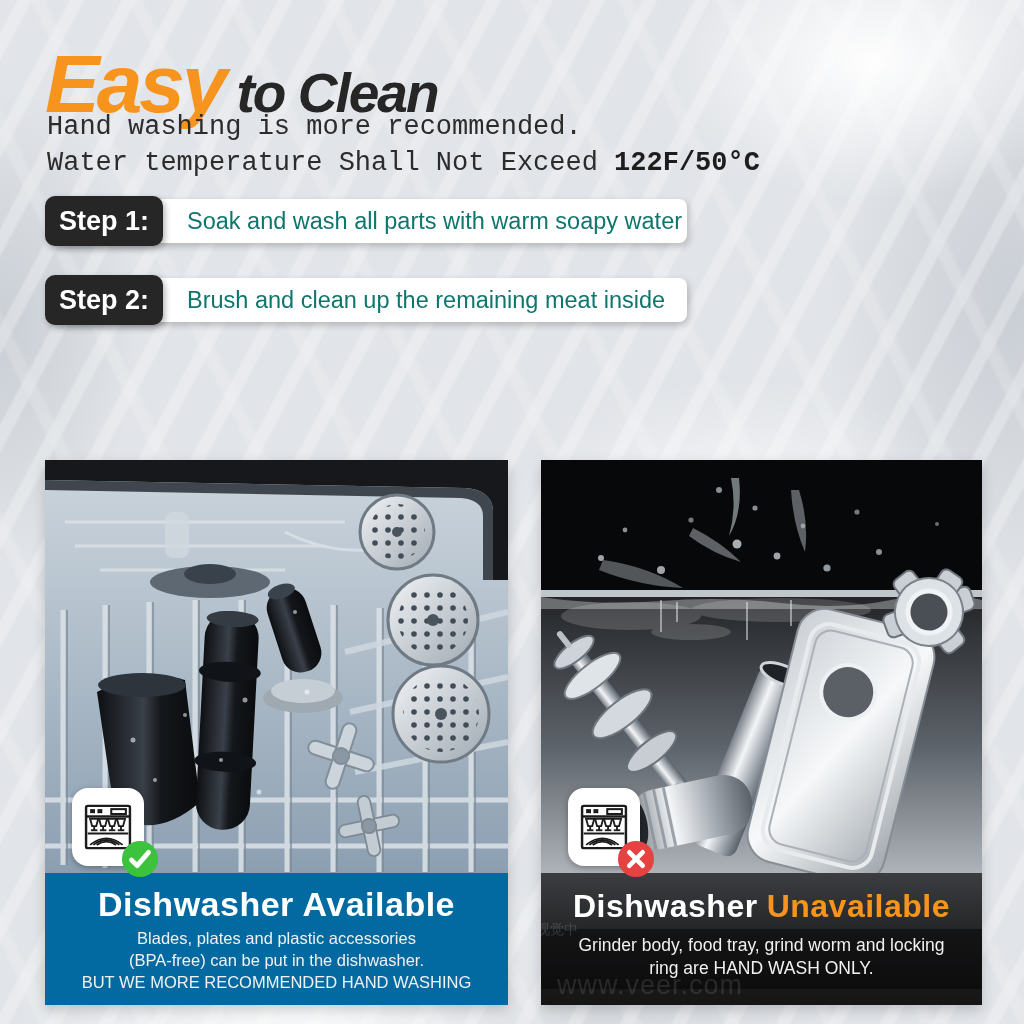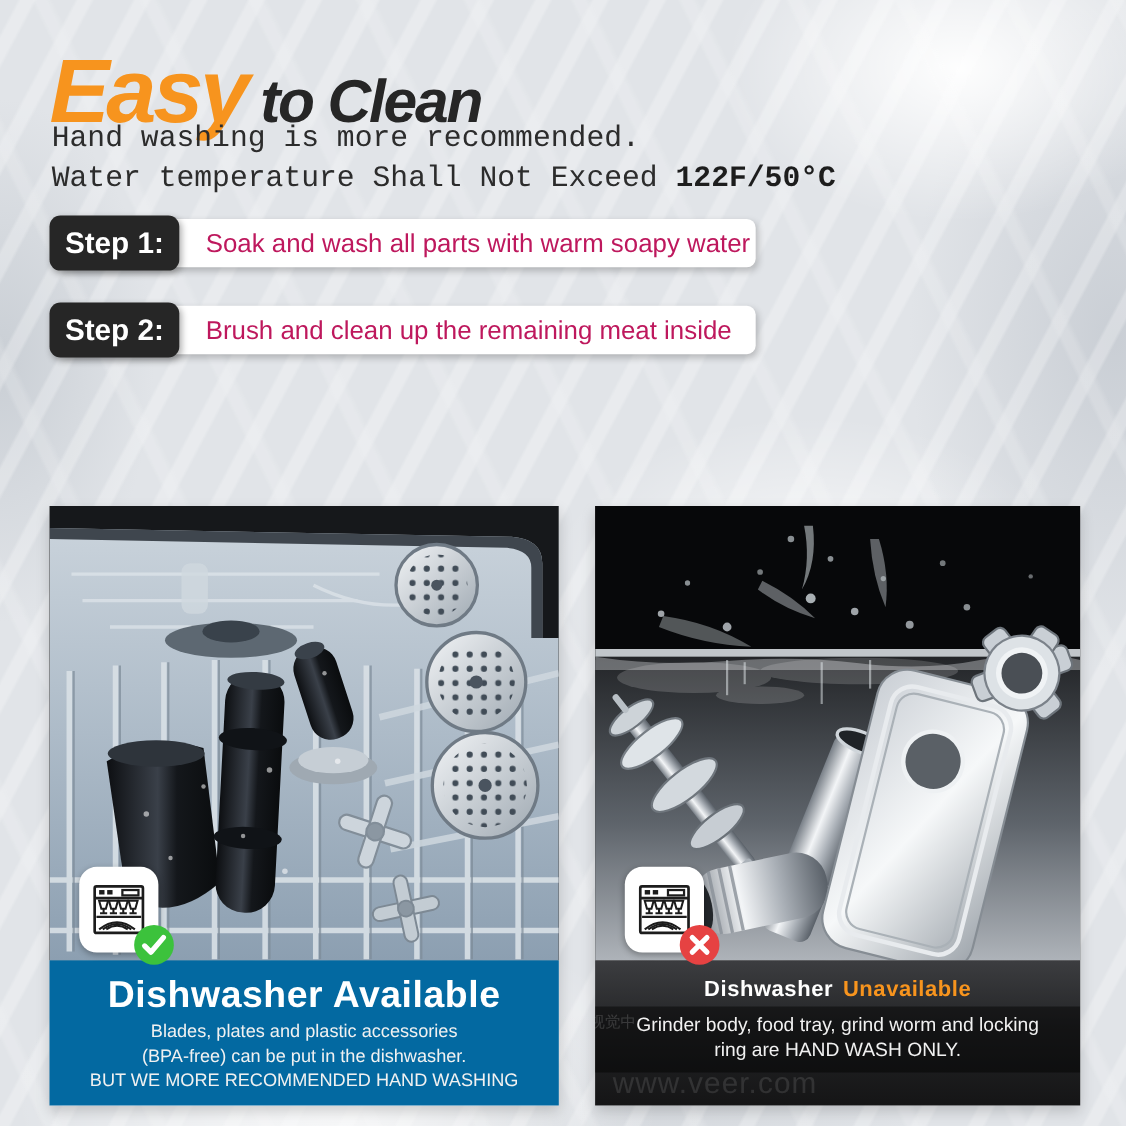--- a/index.html
+++ b/index.html
@@ -25,31 +25,31 @@
   .subtitle b{color:#1d1d1d;}
   
   .steps{position:absolute;left:45px;top:196px;z-index:5;}
   .step-row{position:relative;width:642px;height:50px;margin-bottom:29px;}
   .step-bar{position:absolute;left:8px;top:3px;right:0;height:44px;background:#ffffff;
     border-radius:8px;box-shadow:2px 3px 7px rgba(0,0,0,.22);}
   .step-badge{position:absolute;left:0;top:0;width:118px;height:50px;background:#262626;
     border-radius:10px;color:#fff;font-size:27px;font-weight:bold;display:flex;
     align-items:center;justify-content:center;box-shadow:2px 3px 6px rgba(0,0,0,.3);}
   .step-text{position:absolute;left:142px;top:0;height:50px;display:flex;align-items:center;
-    font-size:23.5px;color:#be185d;}
+    font-size:23.5px;color:#0f766e;}
   
   .panel{position:absolute;top:460px;height:545px;z-index:5;box-shadow:0 5px 12px rgba(0,0,0,.18);}
   .panel.pleft{left:45px;width:463px;}
   .panel.pright{left:541px;width:441px;}
   .photo{position:absolute;left:0;top:0;right:0;height:413px;overflow:hidden;background:#333;}
   .caption{position:absolute;left:0;right:0;top:413px;height:132px;overflow:hidden;}
   .left-cap{background:#0369a1;}
   .right-cap{background:linear-gradient(#3c3d40 0%,#242527 45%,#151516 100%);}
   .cap-headline{margin:12px 6px 4px;text-align:center;color:#fff;font-size:34px;font-weight:bold;letter-spacing:.5px;}
-  .right-cap .cap-headline{margin-top:15px;font-size:20px;}
+  .right-cap .cap-headline{margin-top:15px;font-size:32px;}
   .cap-headline .accent2{color:#F7941E;margin-left:9px;}
   .cap-lines{color:#f1f1f1;font-size:16.5px;line-height:1.32;text-align:center;}
   .right-cap .cap-lines{background:rgba(0,0,0,.45);padding:5px 8px 9px;font-size:17.5px;}
   .wm{position:absolute;left:16px;bottom:4px;font-size:27px;color:rgba(255,255,255,.11);letter-spacing:1px;}
   .wm-cn{position:absolute;left:-5px;top:48px;font-size:14px;color:rgba(255,255,255,.16);}
   
   .safe-badge{position:absolute;left:27px;top:328px;width:72px;height:78px;background:#fff;
     border-radius:16px;display:flex;align-items:center;justify-content:center;
     box-shadow:0 2px 6px rgba(0,0,0,.3);z-index:6;}
   .status{position:absolute;right:-15px;bottom:-12px;width:38px;height:38px;}

